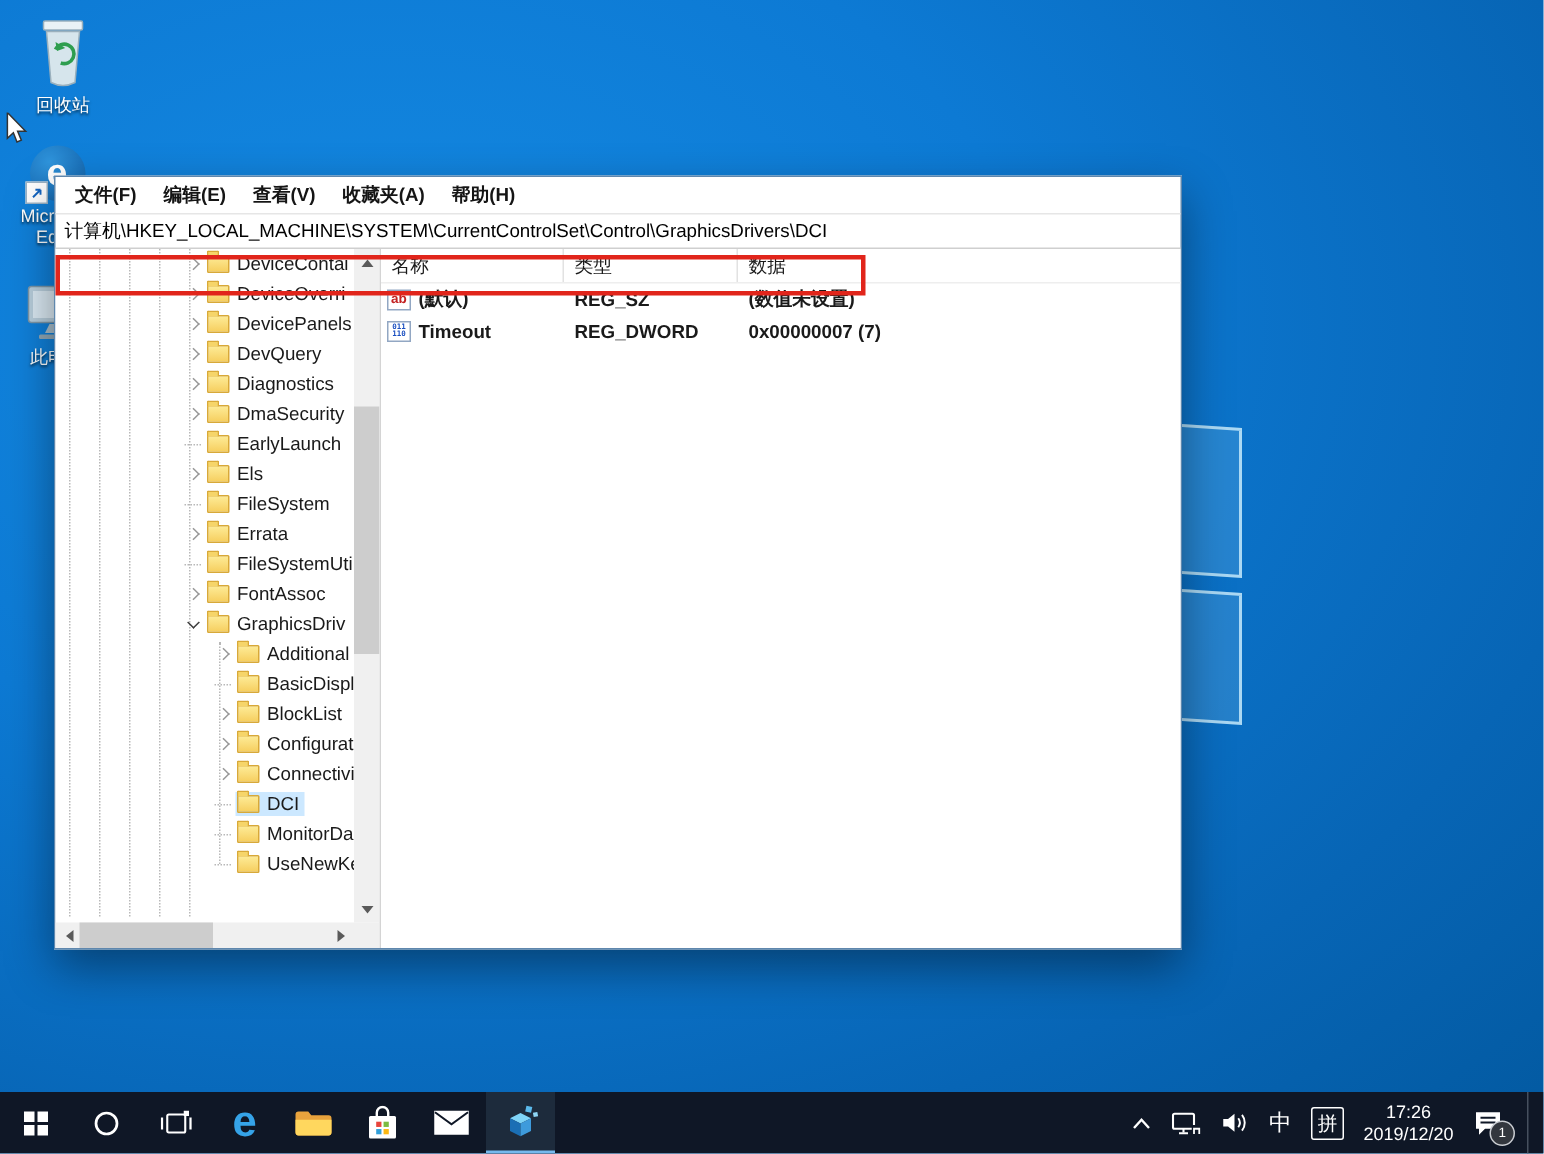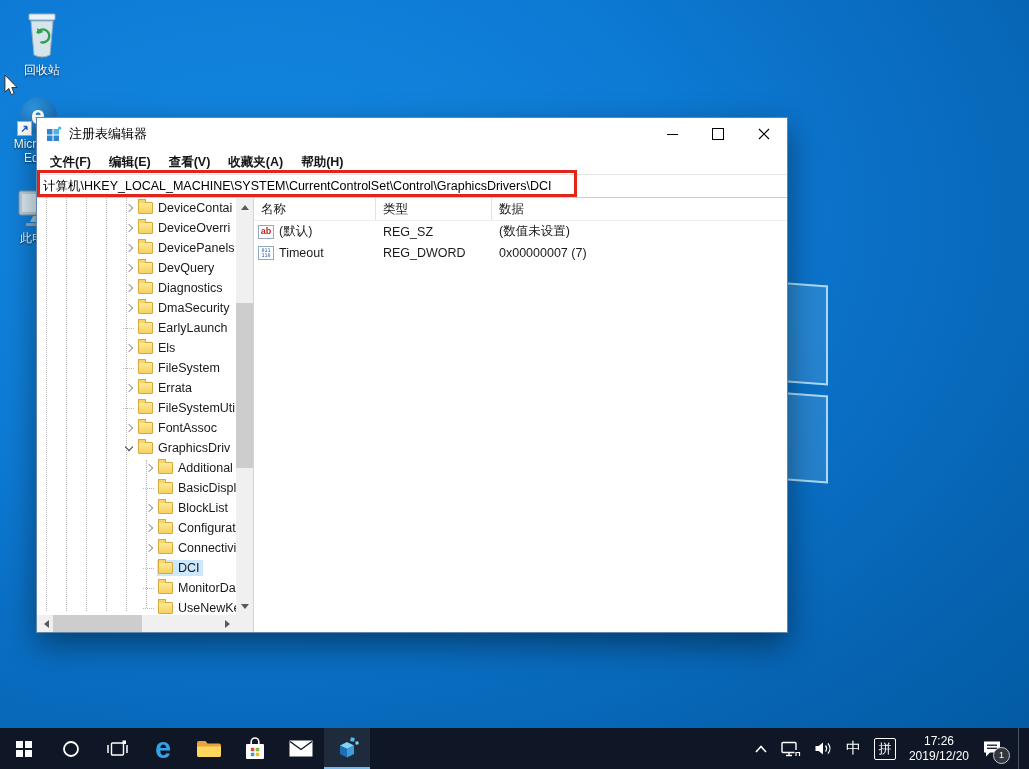--- a/index.html
+++ b/index.html
@@ -73,21 +73,21 @@
   .tri{width:0;height:0;border:4px solid transparent;}
   .tri.u{border-bottom:5px solid #5a5a5a;margin-top:-3px;}
   .tri.dn{border-top:5px solid #5a5a5a;margin-bottom:-3px;}
   .tri.l{border-right:5px solid #5a5a5a;margin-left:-3px;}
   .tri.r{border-left:5px solid #5a5a5a;margin-right:-3px;}
   
   .list{flex:1;display:flex;flex-direction:column;font-size:12.5px;color:#1a1a1a;background:#fff;min-width:0;}
   .lheader{display:grid;grid-template-columns:122px 116px 1fr;height:22px;flex:0 0 22px;border-bottom:1px solid #eeeeee;}
   .hcell{display:flex;align-items:center;padding-left:7px;border-right:1px solid #e2e2e2;}
   .hcell:last-child{border-right:none;}
-  .lrow{display:grid;grid-template-columns:122px 116px 1fr;height:21px;align-items:center;}
+  .lrow{display:grid;grid-template-columns:122px 116px 1fr;height:21px;align-items:center;font-weight:bold;}
   .ncell{display:flex;align-items:center;gap:5px;padding-left:4px;overflow:hidden;}
   .cell{padding-left:7px;white-space:nowrap;}
   .vicon{width:16px;height:14px;flex:0 0 16px;border:1px solid #92a7c3;background:#fff;box-sizing:border-box;
     display:flex;flex-direction:column;align-items:center;justify-content:center;}
   .vicon.str::before{content:"ab";color:#c32222;font-size:9px;font-weight:bold;line-height:9px;}
   .vicon.dw{font-family:"DejaVu Sans Mono",monospace;}
   .vicon.dw::before{content:"011";color:#1a4fc0;font-size:5px;line-height:5px;}
   .vicon.dw::after{content:"110";color:#1a4fc0;font-size:5px;line-height:5px;}
   
   .taskbar{position:absolute;left:0;bottom:0;width:100%;height:41px;background:#0f1726;display:flex;align-items:stretch;z-index:50;}
@@ -147,43 +147,20 @@
       <rect x="10" y="35" width="24" height="3" rx="1" fill="#93a9b6"></rect>
     </svg>
     <div class="dlabel">此电脑</div>
   </div>
 
   <svg class="cursor" width="16" height="21" viewBox="0 0 13 19">
     <path d="M1 0 L1 15.5 L4.6 12.2 L6.8 17.8 L9.4 16.7 L7.2 11.3 L12 11.3 Z" fill="#fff" stroke="#333" stroke-width="0.9"></path>
   </svg>
 
   <div class="window">
-    <div class="titlebar">
-      <svg class="app-ico" width="16" height="16" viewBox="0 0 16 16">
-        <rect x="1" y="3" width="5.5" height="5.5" fill="#2f86cf"></rect>
-          <rect x="7.5" y="3" width="5.5" height="5.5" fill="#57aee4"></rect>
-        <rect x="1" y="9.5" width="5.5" height="5.5" fill="#2f86cf"></rect>
-          <rect x="7.5" y="9.5" width="5.5" height="5.5" fill="#2f86cf"></rect>
-        <circle cx="13.6" cy="2.2" r="1.6" fill="#39c1f0"></circle>
-      </svg>
-      <span class="wtitle">注册表编辑器</span>
-      <div class="wctrls">
-        <div class="ctrl">
-            <div class="min-g"></div>
-          </div>
-        <div class="ctrl">
-            <div class="max-g"></div>
-          </div>
-        <div class="ctrl">
-          <svg width="12" height="12" viewBox="0 0 12 12">
-              <path d="M1 1 L11 11 M11 1 L1 11" stroke="#000" stroke-width="1.1"></path>
-            </svg>
-        </div>
-      </div>
-    </div>
 
     <div class="menubar">
       <span class="menu-item">文件(F)</span>
       <span class="menu-item">编辑(E)</span>
       <span class="menu-item">查看(V)</span>
       <span class="menu-item">收藏夹(A)</span>
       <span class="menu-item">帮助(H)</span>
     </div>
 
     <div class="addressbar">

